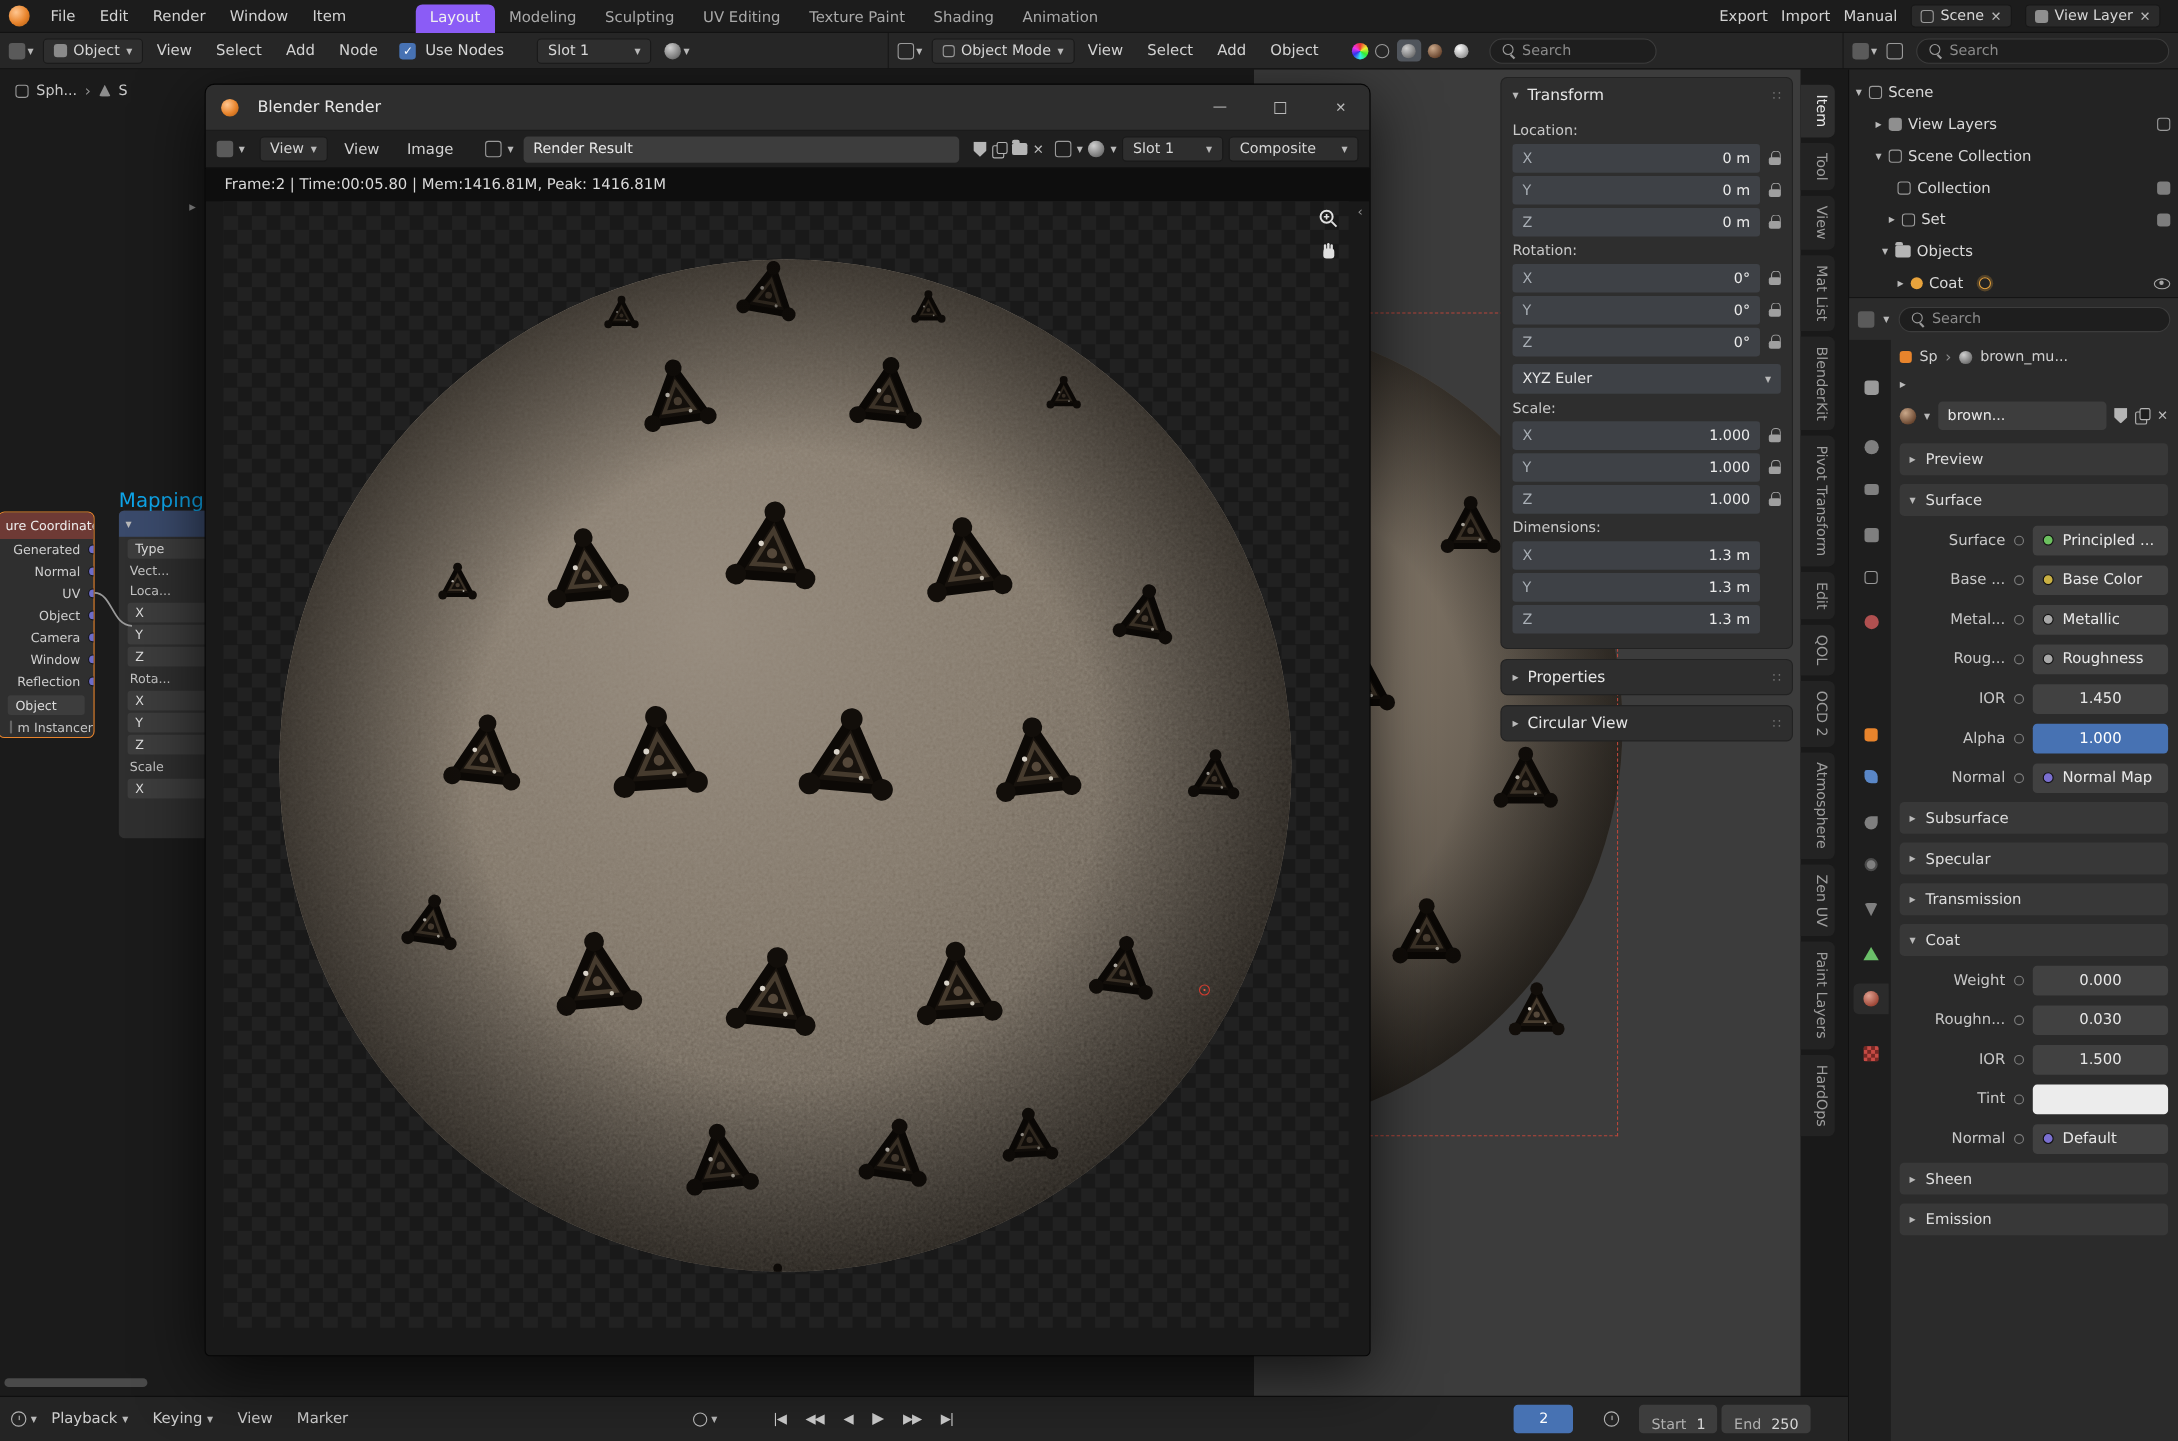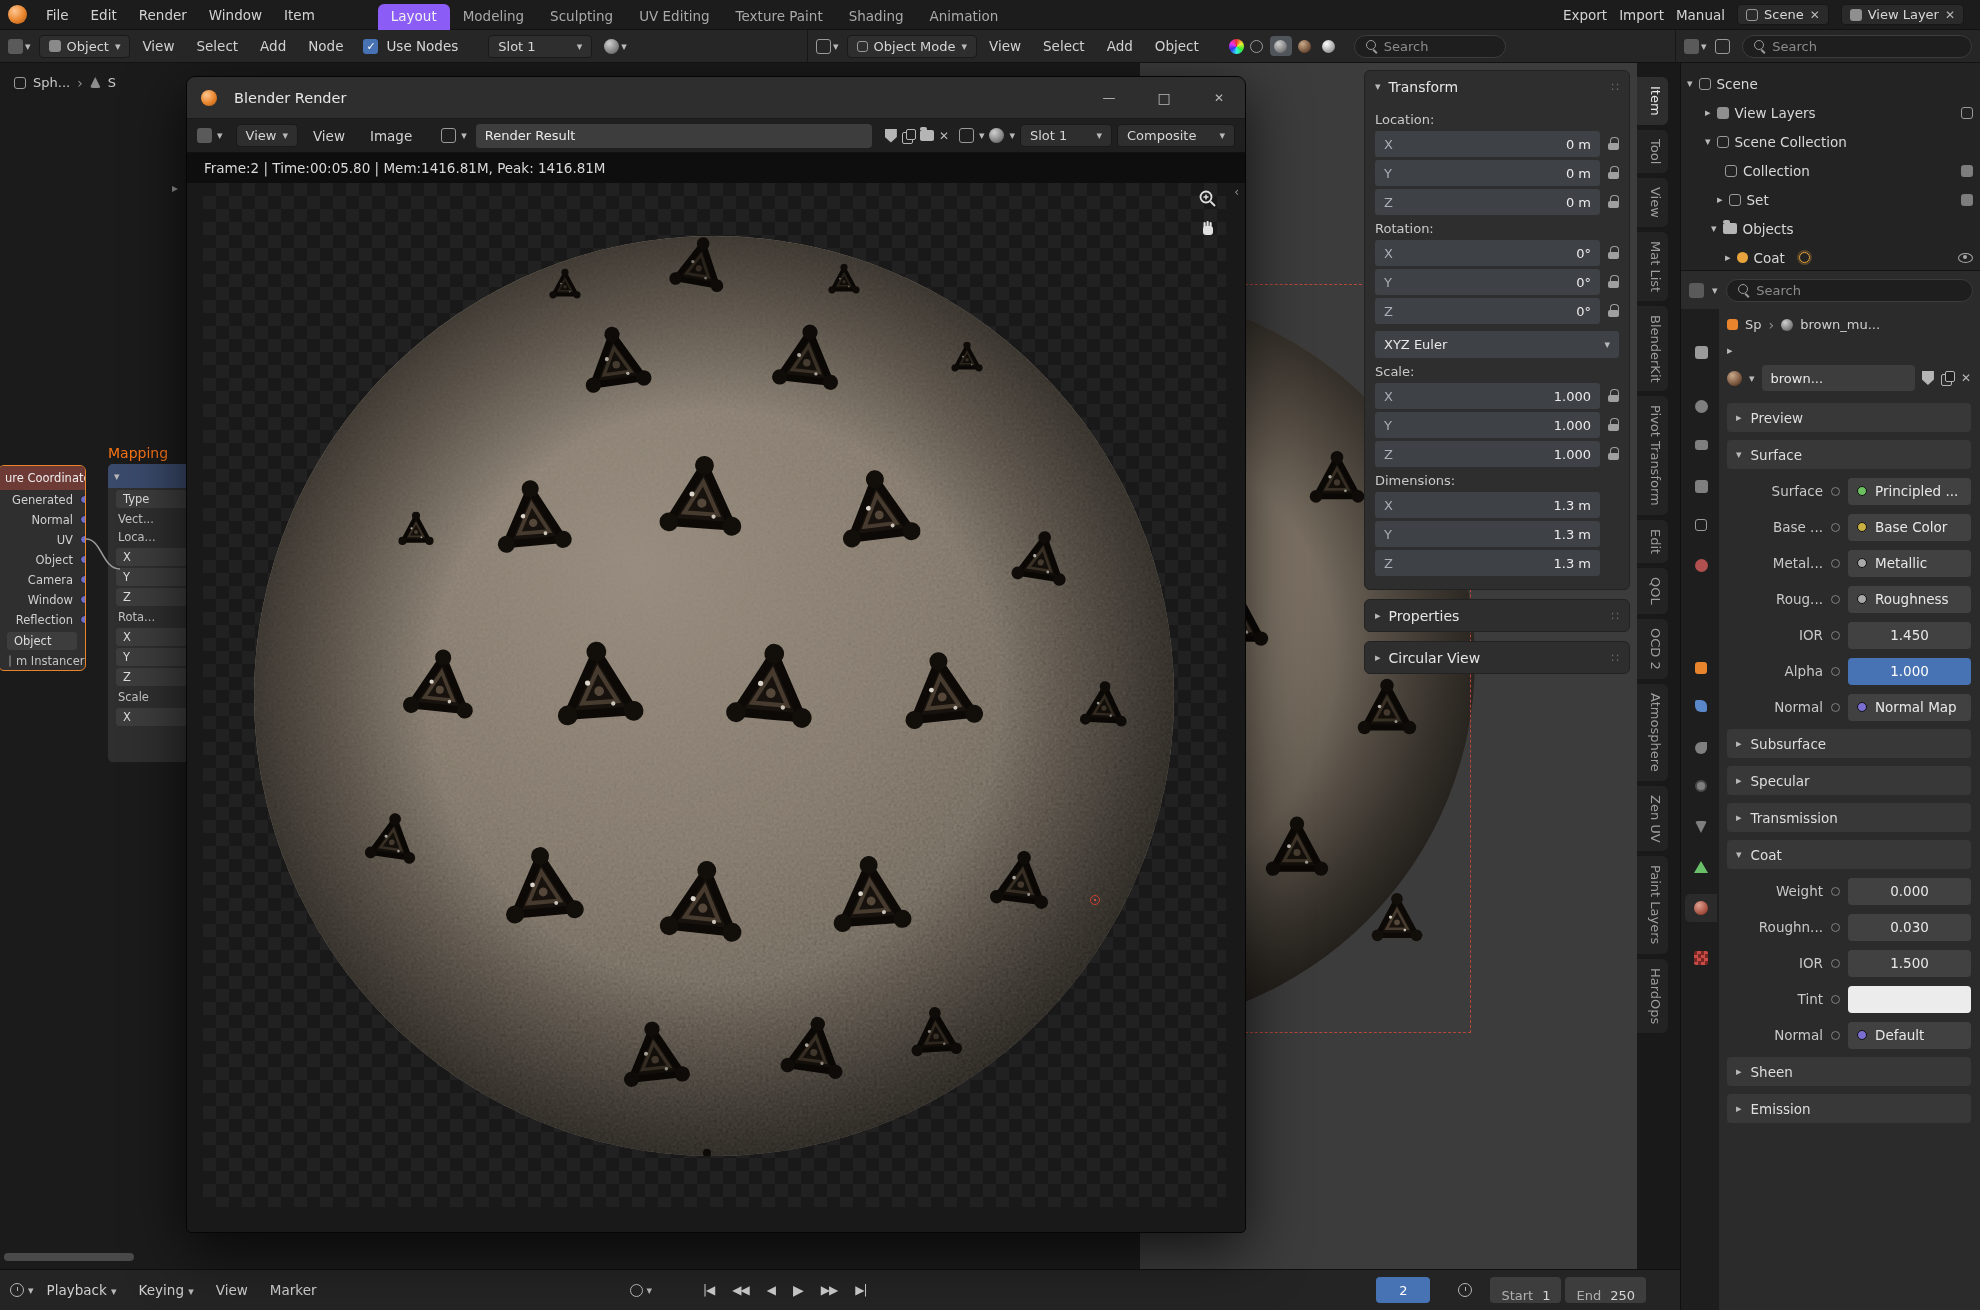--- a/index.html
+++ b/index.html
@@ -72,21 +72,21 @@
   
   .node-ed{position:absolute;left:0;top:63px;width:1140px;height:1206px;background:#1b1b1b;overflow:hidden;z-index:1}
   .ncrumb{position:absolute;left:14px;top:12px;display:flex;align-items:center;gap:7px;font-size:13px;color:#c9c9c9}
   .node{position:absolute;background:#2f2f2f;border:1px solid #1c1c1c;border-radius:6px;font-size:12px;overflow:hidden}
   .node.sel{border:1.5px solid #e8842c}
   .nhead{height:24px;display:flex;align-items:center;padding:0 6px;gap:5px;color:#eee;font-size:11.5px;white-space:nowrap}
   .nrow{display:flex;align-items:center;justify-content:flex-end;position:relative;height:20px;padding:0 12px;color:#cfcfcf;font-size:11.5px}
   .sockR{position:absolute;right:-4px;top:5px;width:9px;height:9px;border-radius:50%;background:#6c6cc9;border:1px solid #15151a}
   .nfield{background:#3d3d3d;border-radius:3px;height:18px;display:flex;align-items:center;padding:0 7px;margin:2px 8px;color:#ddd;font-size:11.5px;white-space:nowrap}
   .nlab{height:18px;display:flex;align-items:center;padding:0 10px;color:#c4c4c4;font-size:11.5px;white-space:nowrap}
-  .maptitle{position:absolute;left:108px;top:382px;font-size:14px;color:#f97316;z-index:2}
+  .maptitle{position:absolute;left:108px;top:382px;font-size:18px;color:#0ea5e9;z-index:2}
   .hscroll{position:absolute;left:4px;bottom:8px;width:130px;height:8px;border-radius:4px;background:#4a4a4a}
 
   
   .vp{position:absolute;left:1140px;top:63px;width:497px;height:1206px;background:#3c3c3c;overflow:hidden;z-index:1}
   .camframe{position:absolute;left:100px;top:221px;width:231px;height:749px;border-top:1.5px dashed #b8453a;border-right:1.5px dashed #b8453a;border-bottom:1.5px dashed #b8453a}
 
   
   .npanel{position:absolute;left:1364px;top:70px;width:266px;z-index:5}
   .panel{background:#2e2e2e;border-radius:6px;border:1px solid #222;margin-bottom:9px}
   .phead{height:31px;display:flex;align-items:center;gap:8px;padding:0 10px;font-size:14px;color:#e6e6e6}

